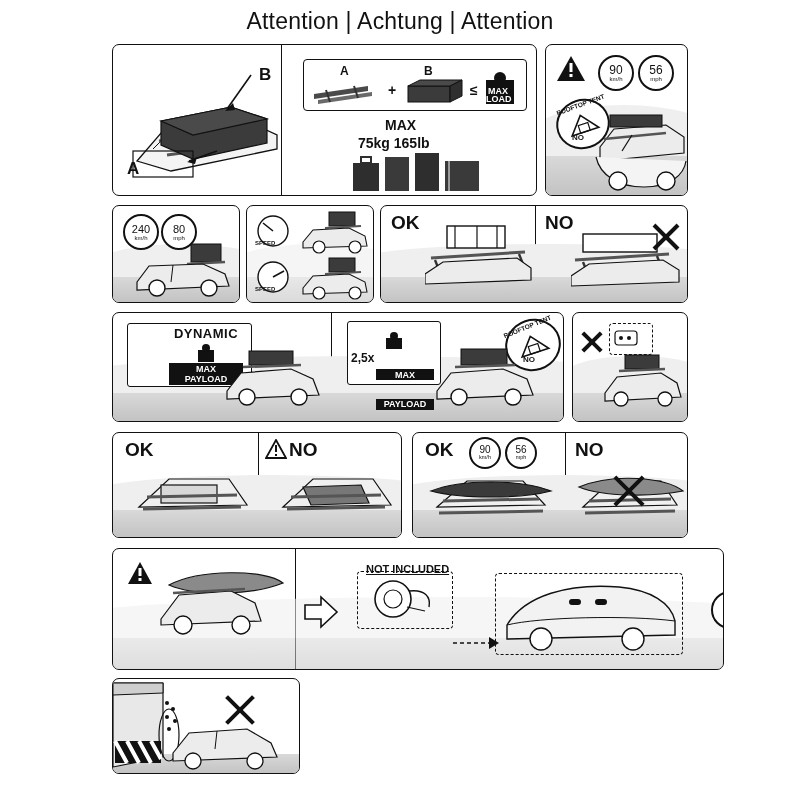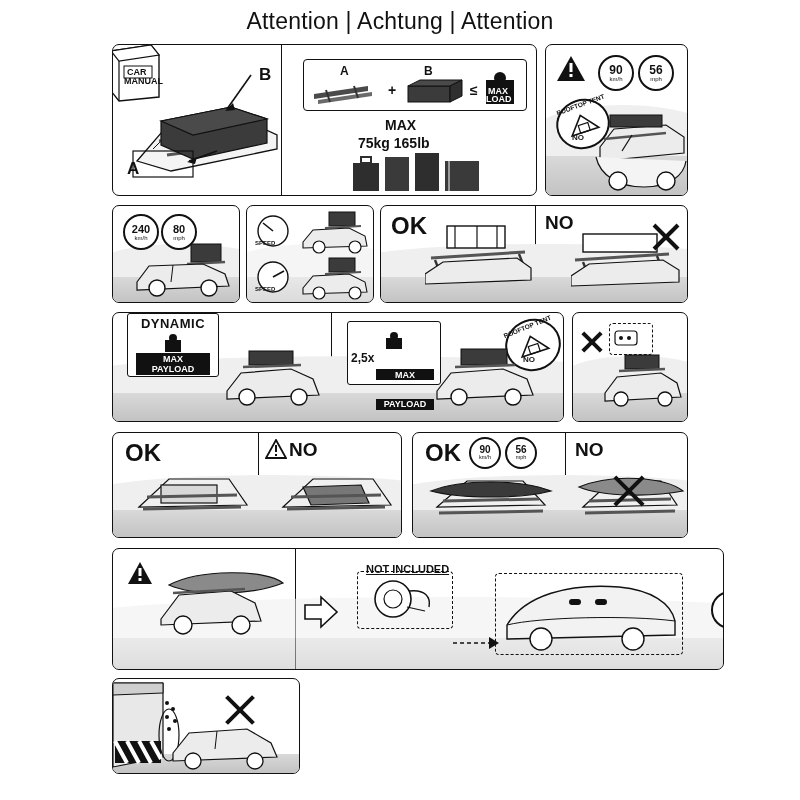--- a/index.html
+++ b/index.html
@@ -25,30 +25,30 @@
   .vdiv{position:absolute;top:0;bottom:0;width:0;border-left:1.6px solid #111;}
 
   
   .scene{position:absolute;left:0;right:0;top:0;bottom:0;overflow:hidden;}
   .road{position:absolute;left:0;right:0;bottom:0;height:26%;
         background:linear-gradient(#d9d9d9,#c3c3c3);}
   .hill{position:absolute;bottom:22%;left:-10%;width:130%;height:38%;
         background:#efefef;border-radius:50% 50% 0 0;}
 
   .lbl{position:absolute;font-weight:700;}
-  .lbl-ok{font-size:24px;font-weight:700;}
+  .lbl-ok{font-size:19px;font-weight:700;}
   .lbl-no{font-size:19px;font-weight:700;}
 
   
   .badge{
     position:absolute;border:2px solid #111;border-radius:50%;
     display:flex;flex-direction:column;align-items:center;justify-content:center;
     background:#fff;line-height:1;
   }
-  .badge .v{font-weight:700;}
+  .badge .v{font-weight:400;}
   .badge .u{font-weight:400;}
 
   
   .tri{position:absolute;}
   .tri svg{display:block;}
 
   
   .xmark{position:absolute;}
   .xmark i{position:absolute;left:0;top:50%;width:100%;height:0;border-top:4px solid #111;transform-origin:50% 50%;}
   .xmark i.a{transform:rotate(45deg);}
@@ -79,30 +79,20 @@
 </head>
 <body>
 
 <div class="page">
 
   <div class="title">Attention | Achtung | Attention</div>
 
   <div class="panel" style="left:112px;top:44px;width:425px;height:152px;">
     <div class="vdiv" style="left:168px;"></div>
 
-    <div style="position:absolute;left:-8px;top:-4px;width:62px;height:62px;">
-      <svg width="62" height="62" viewBox="0 0 62 62">
-        <polygon points="6,10 46,4 54,14 54,56 14,60 6,50" fill="#fff" stroke="#111" stroke-width="1.4"></polygon>
-        <polygon points="6,10 46,4 54,14 14,20" fill="#fff" stroke="#111" stroke-width="1.2"></polygon>
-        <line x1="14" y1="20" x2="14" y2="60" stroke="#111" stroke-width="1.2"></line>
-        <rect x="19" y="25" width="28" height="12" fill="#fff" stroke="#111" stroke-width="1"></rect>
-      </svg>
-      <div class="tiny" style="left:22px;top:26px;font-size:9px;font-weight:700;">CAR</div>
-      <div class="tiny" style="left:19px;top:35px;font-size:9px;font-weight:700;">MANUAL</div>
-    </div>
 
     <div style="position:absolute;left:18px;top:18px;width:148px;height:120px;">
       <svg width="148" height="120" viewBox="0 0 148 120">
 
         <path d="M6,98 L30,70 L120,60 L146,72 L146,86 L40,108 Z" fill="#f4f4f4" stroke="#111" stroke-width="1.3"></path>
         <path d="M22,86 L42,66 L112,58" fill="none" stroke="#111" stroke-width="1"></path>
 
         <path d="M28,78 L118,66" stroke="#555" stroke-width="3" fill="none"></path>
         <path d="M36,92 L126,80" stroke="#555" stroke-width="3" fill="none"></path>
 
@@ -305,21 +295,21 @@
       </div>
   </div>
 
   <div class="panel" style="left:112px;top:312px;width:452px;height:110px;">
     <div class="vdiv" style="left:218px;"></div>
     <div class="scene">
         <div class="hill"></div>
         <div class="road"></div>
       </div>
 
-    <div class="plate" style="left:14px;top:0;width:90px;height:62px;">
+    <div class="plate" style="left:14px;top:10px;width:90px;height:62px;padding-left:33px;">
       <div class="t1">DYNAMIC</div>
       <div style="width:20px;height:20px;position:relative;margin-top:2px;">
         <svg width="20" height="20" viewBox="0 0 20 20">
             <rect x="2" y="7" width="16" height="12" fill="#111"></rect>
             <circle cx="10" cy="5" r="4" fill="#111"></circle>
           </svg>
       </div>
       <div class="blackbar" style="width:74px;font-size:9px;padding:1px 0 0;">MAX</div>
       <div class="blackbar" style="width:74px;font-size:9px;padding:0 0 1px;">PAYLOAD</div>
     </div>

